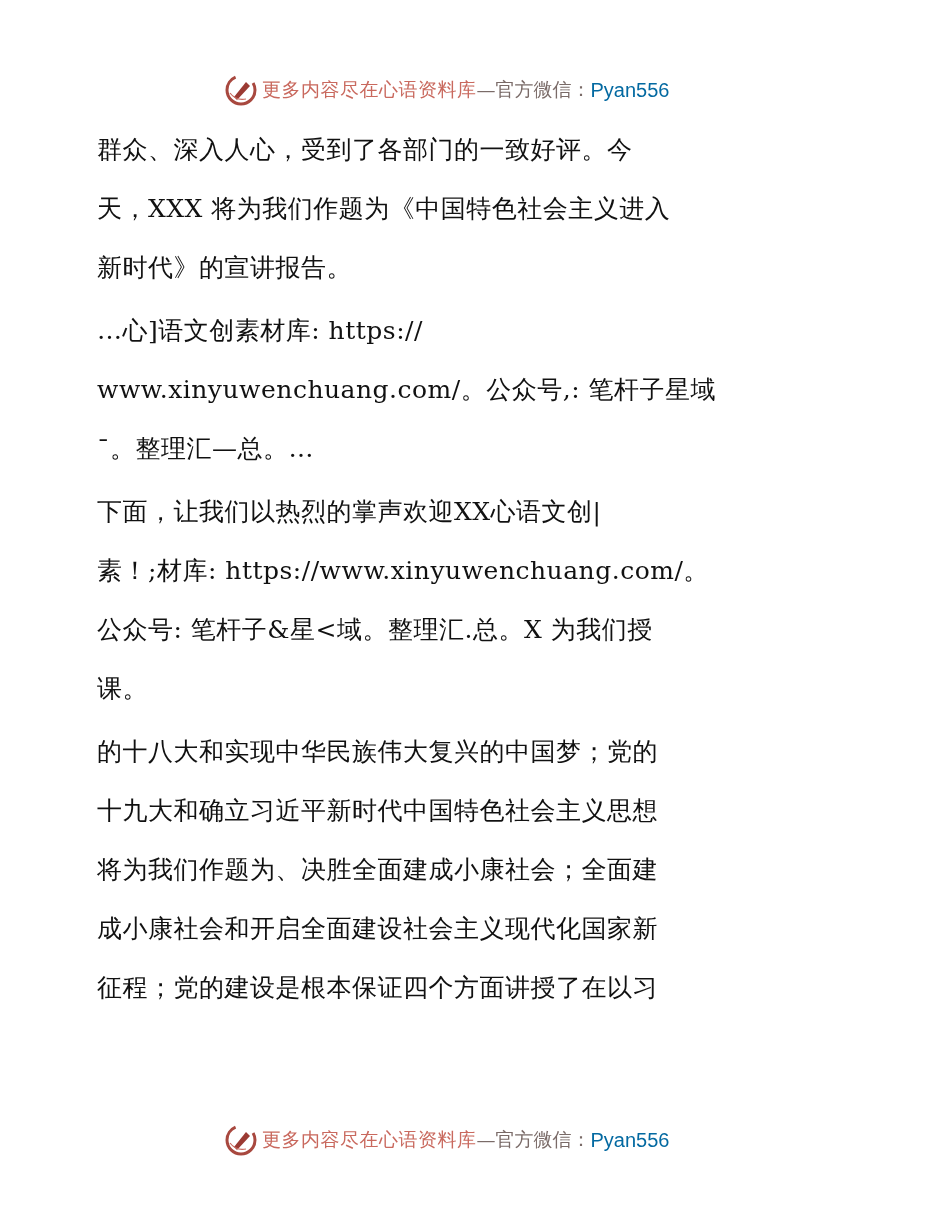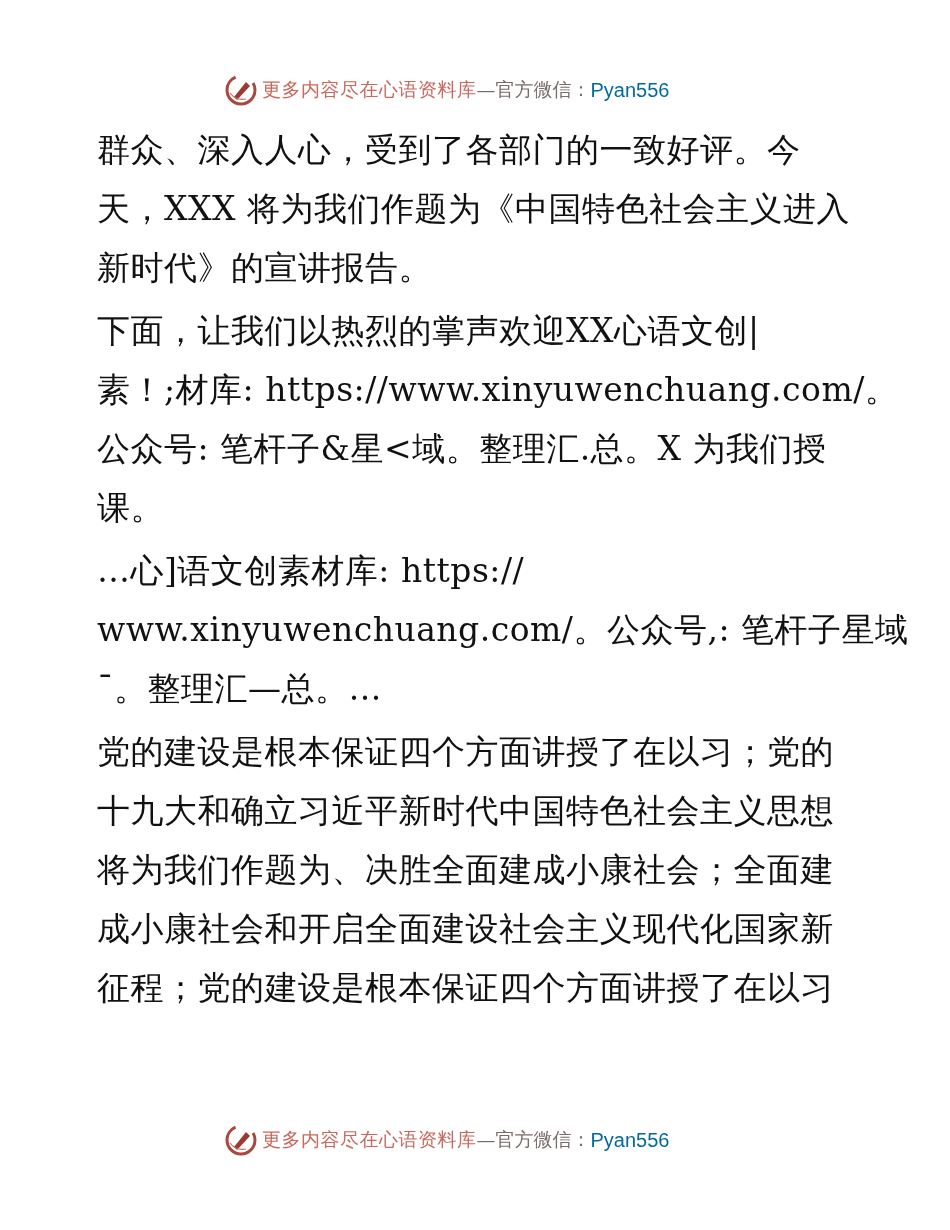--- a/index.html
+++ b/index.html
@@ -6,21 +6,21 @@
   body { width: 950px; height: 1230px; position: relative; overflow: hidden;
          font-family: "DejaVu Serif", "Liberation Serif", serif; color: #111; }
   .banner { position: absolute; left: 224px; height: 40px; display: flex; align-items: center; }
   .banner.top { top: 70px; }
   .banner.bottom { top: 1120px; }
   .logo { width: 34px; height: 34px; margin-right: 4px; }
   .b-red { color: #c9695e; font-family: "DejaVu Serif", serif; font-size: 19px; letter-spacing: 0.5px; }
   .b-dark { color: #7a6b68; font-family: "DejaVu Serif", serif; font-size: 19px; }
   .b-id { color: #0369a1; font-family: "Liberation Sans", sans-serif; font-size: 20px; }
   .page { position: absolute; left: 97px; top: 120px; width: 760px; }
-  .para { margin: 0 0 4px 0; font-size: 33px; line-height: 59px; letter-spacing: 0.5px; white-space: nowrap; }
+  .para { margin: 0 0 4px 0; font-size: 25px; line-height: 59px; letter-spacing: 0.5px; white-space: nowrap; }
   .line { display: block; height: 59px; }
 </style>
 </head>
 <body>
 
 <div class="banner top">
   <svg class="logo" viewBox="0 0 34 34">
     <circle cx="17" cy="17" r="14" fill="none" stroke="#a8483f" stroke-width="3" stroke-dasharray="60 20"></circle>
     <path d="M10 24 L22 9 L26 13 L13 27 Z" fill="#9b3a33"></path>
     <path d="M6 20 Q12 28 22 26" fill="none" stroke="#c9695e" stroke-width="1.2"></path>
@@ -31,32 +31,32 @@
   <span class="b-id">Pyan556</span>
 </div>
 
 <div class="page">
   <div class="para">
     <span class="line">群众、深入人心，受到了各部门的一致好评。今</span>
     <span class="line">天，XXX 将为我们作题为《中国特色社会主义进入</span>
     <span class="line">新时代》的宣讲报告。</span>
   </div>
   <div class="para">
+    <span class="line"> …心]语文创素材库: https://</span>
+    <span class="line">www.xinyuwenchuang.com/。公众号,: 笔杆子星域</span>
+    <span class="line">ˉ。整理汇—总。…</span>
+  </div>
+  <div class="para">
     <span class="line"> 下面，让我们以热烈的掌声欢迎XX心语文创|</span>
     <span class="line">素！;材库: https://www.xinyuwenchuang.com/。</span>
     <span class="line">公众号: 笔杆子&amp;星&lt;域。整理汇.总。X 为我们授</span>
     <span class="line">课。</span>
   </div>
   <div class="para">
-    <span class="line"> …心]语文创素材库: https://</span>
-    <span class="line">www.xinyuwenchuang.com/。公众号,: 笔杆子星域</span>
-    <span class="line">ˉ。整理汇—总。…</span>
-  </div>
-  <div class="para">
-    <span class="line">党的建设是根本保证四个方面讲授了在以习；党的</span>
+    <span class="line">的十八大和实现中华民族伟大复兴的中国梦；党的</span>
     <span class="line">十九大和确立习近平新时代中国特色社会主义思想</span>
     <span class="line">将为我们作题为、决胜全面建成小康社会；全面建</span>
     <span class="line">成小康社会和开启全面建设社会主义现代化国家新</span>
     <span class="line">征程；党的建设是根本保证四个方面讲授了在以习</span>
   </div>
 </div>
 
 <div class="banner bottom">
   <svg class="logo" viewBox="0 0 34 34">
     <circle cx="17" cy="17" r="14" fill="none" stroke="#a8483f" stroke-width="3" stroke-dasharray="60 20"></circle>

